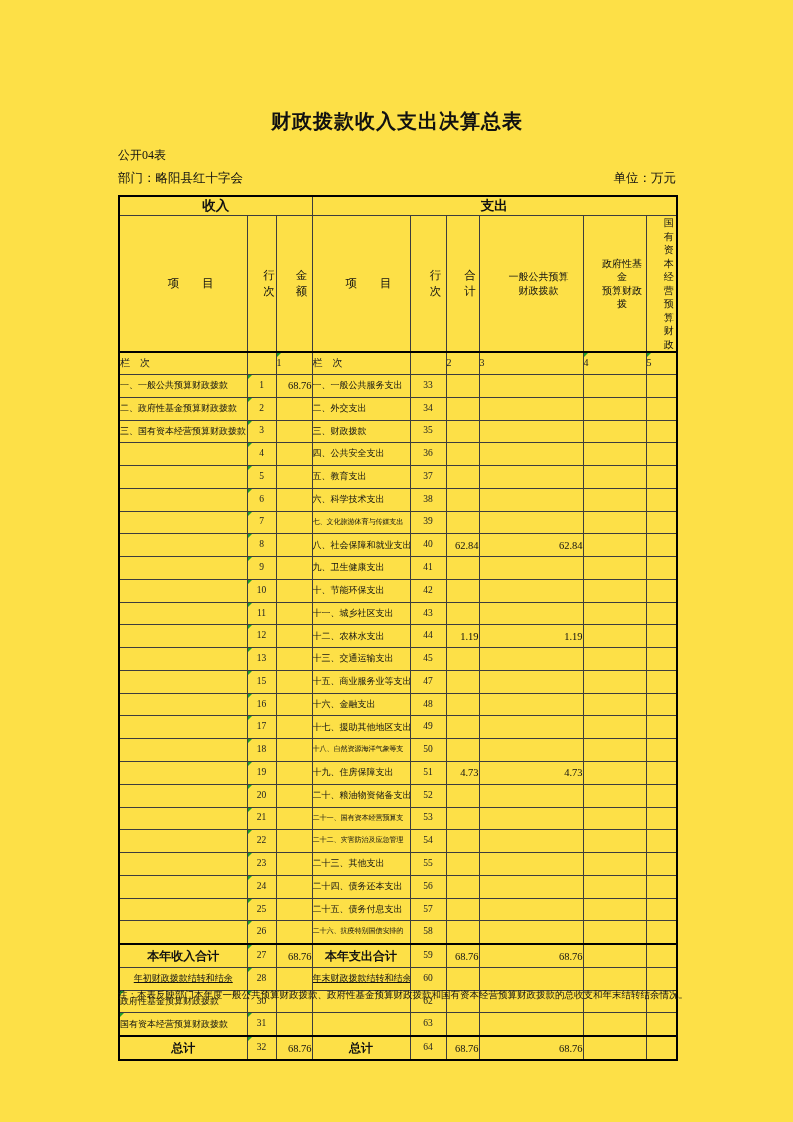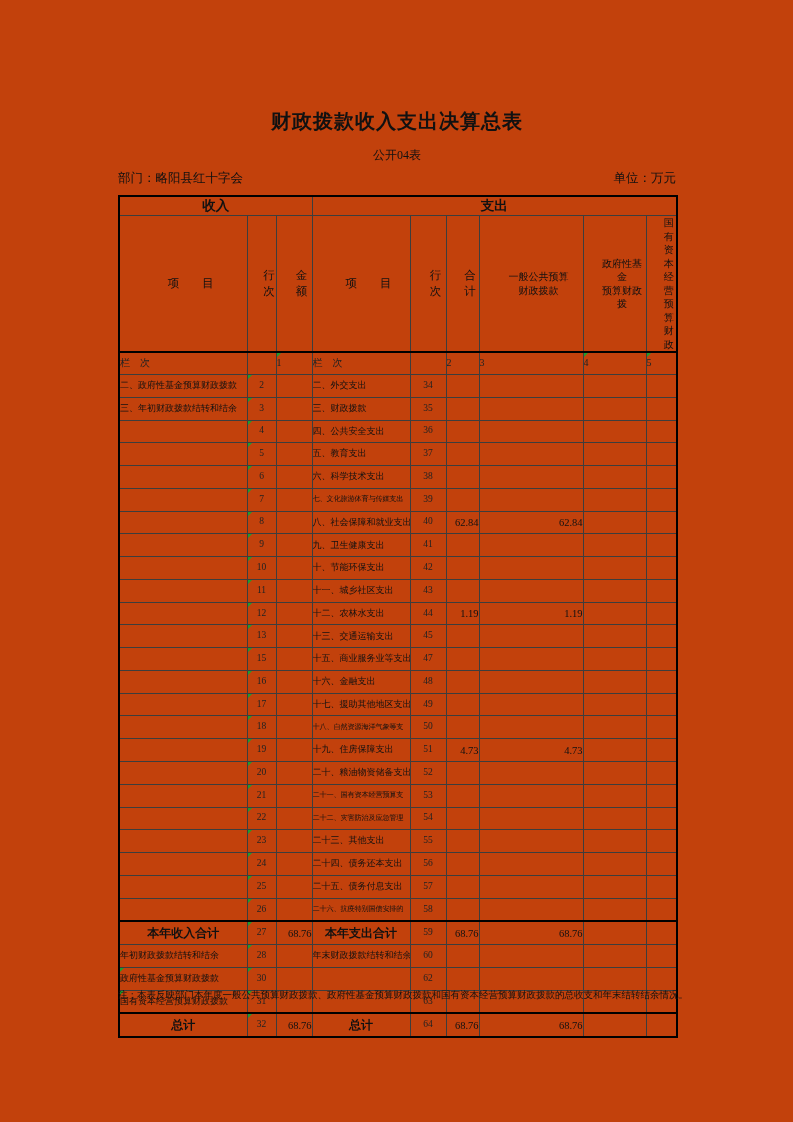--- a/index.html
+++ b/index.html
@@ -1,42 +1,42 @@
 <!DOCTYPE html>
 <html><head>
 <meta charset="utf-8">
 <style>
   html,body{margin:0;padding:0;background:#fff;}
   body{width:793px;height:1122px;position:relative;
        font-family:"Liberation Serif","DejaVu Serif",serif;color:#111;}
-  .page{position:absolute;left:0;top:0;width:793px;height:1122px;background:#c2410c;}
+  .page{position:absolute;left:0;top:0;width:793px;height:1122px;background:#fde047;}
 
   .title{position:absolute;left:118px;top:108px;width:558px;text-align:center;
          font-size:20px;font-weight:bold;letter-spacing:1px;}
-  .code{position:absolute;left:118px;top:147px;width:558px;text-align:center;font-size:12px;}
+  .code{position:absolute;left:118px;top:147px;width:558px;text-align:left;font-size:12px;}
   .meta{position:absolute;left:118px;top:170px;width:558px;font-size:12.5px;}
   .meta .u{float:right;font-family:Liberation Serif, serif;}
 
   table.fin{position:absolute;left:118px;top:195px;width:558px;border-collapse:collapse;
             table-layout:fixed;border:2px solid #000;}
   table.fin td{border:1px solid #3d3d3d;overflow:hidden;white-space:nowrap;
                padding:0;vertical-align:middle;line-height:1.05;}
   tr.secrow td{height:18px;font-size:13.5px;font-weight:bold;text-align:center;margin-left:15px;}
   tr.hdrow td{height:48px;font-size:11.5px;text-align:center;white-space:pre-line;line-height:1.35;padding-left:15px;}
   tr.hdrow td.two{font-size:10px;}
   tr.hdrow td{border-bottom:2px solid #000;}
   tr.lanci td{height:21px;font-size:10px;color:#222;}
   tbody td{height:21.78px;font-size:9px;}
   td.item{text-align:left;padding-left:2px;}
   td.line{text-align:center;font-size:9.5px;color:#222;}
   td.num{text-align:right;padding-right:2px;font-size:10.5px;}
   td.gen{padding-right:4px;}
   td.exdiv{border-left:2px solid #000;}
   td.sum{font-weight:bold;text-align:center;font-size:12px;padding-left:0;}
-  td.ctr{text-align:left;padding-left:0;}
+  td.ctr{text-align:center;padding-left:0;text-decoration:underline;}
   td.ind{padding-left:36px;}
   td.shrink{font-size:7.2px;letter-spacing:-0.2px;}
   tr.thick td{border-top:2px solid #000;}
   .gt{position:relative;}
   .gt::before{content:"";position:absolute;top:0;left:0;width:0;height:0;
               border-top:4px solid #1f9e2c;border-right:4px solid transparent;}
   .note{position:absolute;left:118px;top:989px;width:600px;font-size:9.5px;letter-spacing:0;}
 </style>
 </head>
 <body>
@@ -87,32 +87,43 @@
         <td class="exdiv">栏　次</td>
         <td></td>
         <td>2</td>
         <td>3</td>
         <td class="gt">4</td>
         <td class="gt">5</td>
       </tr>
     </thead>
     <tbody id="rows">
         <tr>
+    <td class="item c-in-item">一、一般公共预算财政拨款</td>
+    <td class="line gt c-in-line">1</td>
+    <td class="num c-in-amt">68.76</td>
+    <td class="item exdiv c-ex-item">一、一般公共服务支出</td>
+    <td class="line c-ex-line">33</td>
+    <td class="num c-ex-total"></td>
+    <td class="num gen c-ex-gen"></td>
+    <td class="num c-ex-gov"></td>
+    <td class="num c-ex-state"></td>
+  </tr>
+        <tr>
     <td class="item c-in-item">二、政府性基金预算财政拨款</td>
     <td class="line gt c-in-line">2</td>
     <td class="num c-in-amt"></td>
     <td class="item exdiv c-ex-item">二、外交支出</td>
     <td class="line c-ex-line">34</td>
     <td class="num c-ex-total"></td>
     <td class="num gen c-ex-gen"></td>
     <td class="num c-ex-gov"></td>
     <td class="num c-ex-state"></td>
   </tr>
         <tr>
-    <td class="item c-in-item">三、年初财政拨款结转和结余</td>
+    <td class="item c-in-item">三、国有资本经营预算财政拨款</td>
     <td class="line gt c-in-line">3</td>
     <td class="num c-in-amt"></td>
     <td class="item exdiv c-ex-item">三、财政拨款</td>
     <td class="line c-ex-line">35</td>
     <td class="num c-ex-total"></td>
     <td class="num gen c-ex-gen"></td>
     <td class="num c-ex-gov"></td>
     <td class="num c-ex-state"></td>
   </tr>
         <tr>

